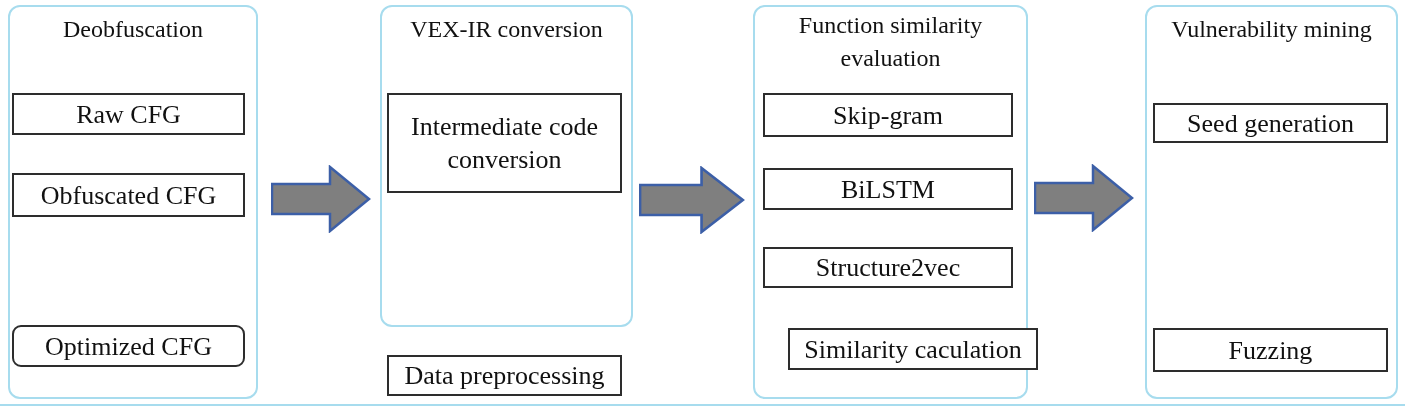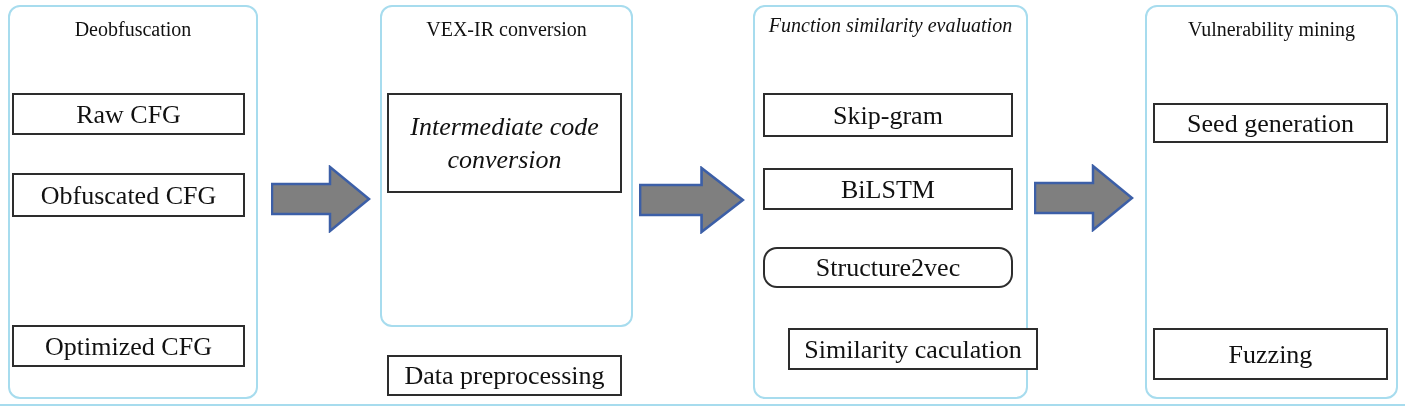--- a/index.html
+++ b/index.html
@@ -21,55 +21,55 @@
   }
   #panel-1 { left: 8px;    top: 5px; width: 250px; height: 394px; }
   #panel-2 { left: 380px;  top: 5px; width: 253px; height: 322px; }
   #panel-3 { left: 753px;  top: 5px; width: 275px; height: 394px; }
   #panel-4 { left: 1145px; top: 5px; width: 253px; height: 394px; }
 
   .panel-title {
     position: absolute;
     left: 0; right: 0;
     text-align: center;
-    font-size: 20px;
+    font-size: 24px;
     line-height: 33px;
   }
   #panel-1 .panel-title, #panel-2 .panel-title, #panel-4 .panel-title { top: 6px; }
-  #panel-3 .panel-title { top: 2px; font-style: italic; }
+  #panel-3 .panel-title { top: 2px; }
 
   .sbox {
     position: absolute;
     border: 2px solid var(--box-border, #2d2d2d);
     background: #ffffff;
     box-sizing: border-box;
     display: flex;
     align-items: center;
     justify-content: center;
     text-align: center;
     font-size: 26px;
     line-height: 33px;
     padding: 10px 2px;
   }
   
   .p1b1 { left: 2px; top: 86px;  width: 233px; height: 42px; }
   .p1b2 { left: 2px; top: 166px; width: 233px; height: 44px; }
   .p1b3 { left: 2px; top: 246px; width: 233px; height: 42px; }
-  .p1b4 { left: 2px; top: 318px; width: 233px; height: 42px; }
+  .p1b4 { left: 2px; top: 318px; width: 233px; height: 42px; border-radius: 9px; }
   
-  .p2b1 { left: 5px; top: 86px;  width: 235px; height: 100px; font-style: italic; }
+  .p2b1 { left: 5px; top: 86px;  width: 235px; height: 100px; }
   .p2b2 { left: 5px; top: 321px; width: 235px; height: 41px; margin-top: 27px; }
   
   .p3b1 { left: 8px; top: 86px;  width: 250px; height: 44px; }
   .p3b2 { left: 8px; top: 161px; width: 250px; height: 42px; }
-  .p3b3 { left: 8px; top: 240px; width: 250px; height: 41px; border-radius: 14px; }
+  .p3b3 { left: 8px; top: 240px; width: 250px; height: 41px; }
   .p3b4 { left: 8px; top: 321px; width: 250px; height: 42px; margin-left: 25px; }
   
   .p4b1 { left: 6px; top: 96px;  width: 235px; height: 40px; }
-  .p4b2 { left: 6px; top: 321px; width: 235px; height: 52px; }
+  .p4b2 { left: 6px; top: 321px; width: 235px; height: 44px; }
 
   .flow-arrow { position: absolute; }
   #arrow-1 { left: 271px;  top: 165px; width: 100px; height: 68px; }
   #arrow-2 { left: 639px;  top: 166px; width: 106px; height: 68px; }
   #arrow-3 { left: 1034px; top: 164px; width: 100px; height: 68px; }
   .flow-arrow svg { display: block; width: 100%; height: 100%; }
   .flow-arrow polygon {
     fill: var(--arrow-fill, #7f7f7f);
     stroke: var(--arrow-stroke, #3c5fa7);
     stroke-width: 2.5;

